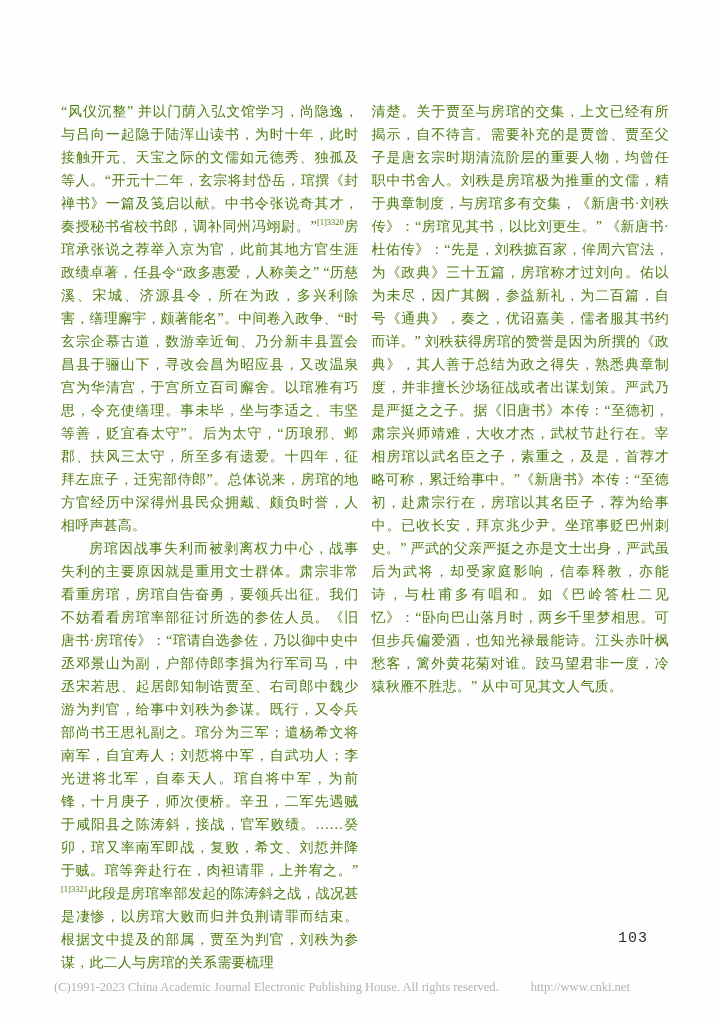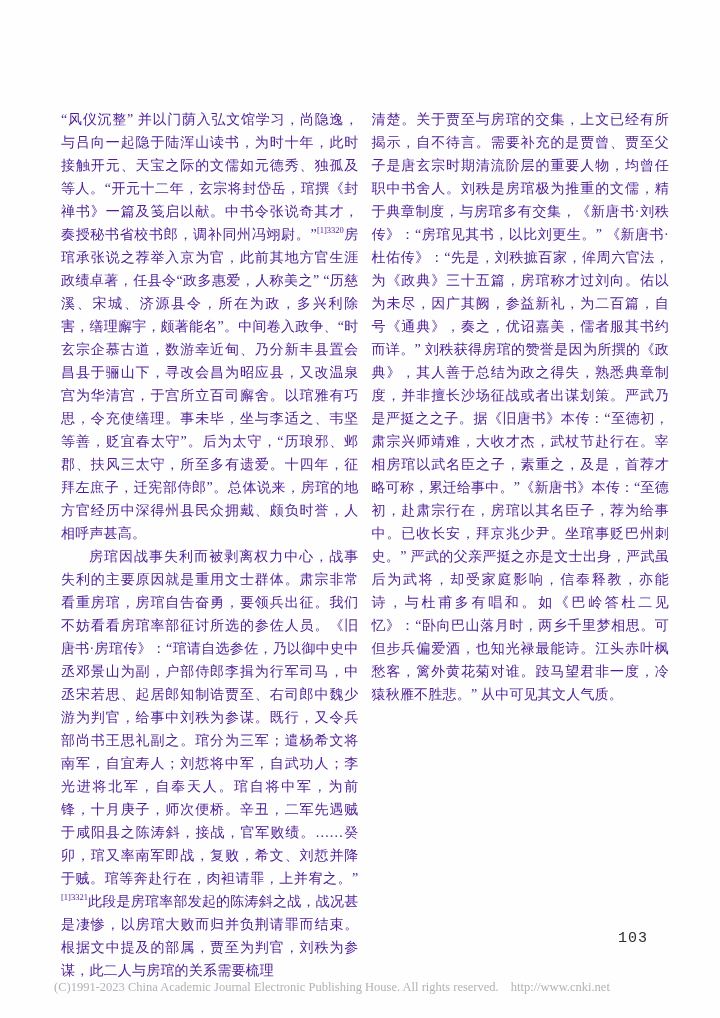--- a/index.html
+++ b/index.html
@@ -18,27 +18,26 @@
   .text-columns {
     position: absolute;
     top: 100px;
     left: 61px;
     width: 608px;
     display: flex;
     gap: 13px;
   }
   .col {
     width: 298px;
-    color: #4c1d95;
+    color: #4d7c0f;
     font-size: 14px;
     line-height: 23px;
     text-align: justify;
     text-justify: inter-ideograph;
     letter-spacing: 0.2px;
-    margin-top: 8px;
   }
   .col p {
     margin: 0;
     padding: 0;
   }
   .col p.indent {
     text-indent: 2em;
   }
   sup.cite {
     font-size: 8.5px;
@@ -58,21 +57,21 @@
   .footer {
     position: absolute;
     top: 980px;
     left: 54px;
     width: 640px;
     font-size: 12.5px;
     color: #b2b2b6;
     white-space: nowrap;
   }
   .footer .url {
-    margin-left: 12px;
+    margin-left: 32px;
   }
 </style>
 </head>
 <body>
 
 <div class="page">
 
   <div class="text-columns">
     <div class="col">
         <p class="">“风仪沉整” 并以门荫入弘文馆学习，尚隐逸，与吕向一起隐于陆浑山读书，为时十年，此时接触开元、天宝之际的文儒如元德秀、独孤及等人。“开元十二年，玄宗将封岱岳，琯撰《封禅书》一篇及笺启以献。中书令张说奇其才，奏授秘书省校书郎，调补同州冯翊尉。”<sup class="cite">[1]3320</sup>房琯承张说之荐举入京为官，此前其地方官生涯政绩卓著，任县令“政多惠爱，人称美之” “历慈溪、宋城、济源县令，所在为政，多兴利除害，缮理廨宇，颇著能名”。中间卷入政争、“时玄宗企慕古道，数游幸近甸、乃分新丰县置会昌县于骊山下，寻改会昌为昭应县，又改温泉宫为华清宫，于宫所立百司廨舍。以琯雅有巧思，令充使缮理。事未毕，坐与李适之、韦坚等善，贬宜春太守”。后为太守，“历琅邪、邺郡、扶风三太守，所至多有遗爱。十四年，征拜左庶子，迁宪部侍郎”。总体说来，房琯的地方官经历中深得州县民众拥戴、颇负时誉，人相呼声甚高。</p>

